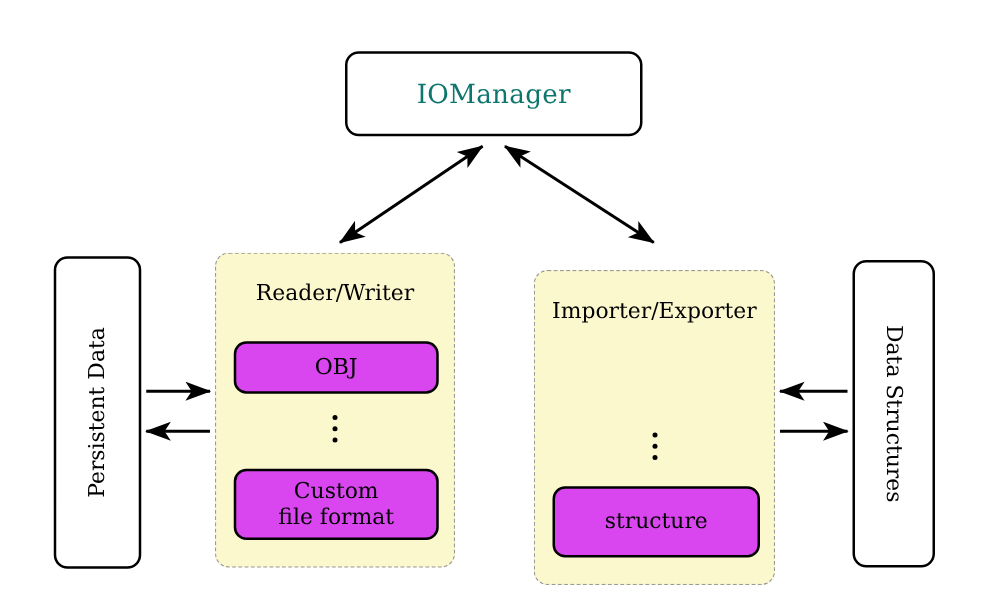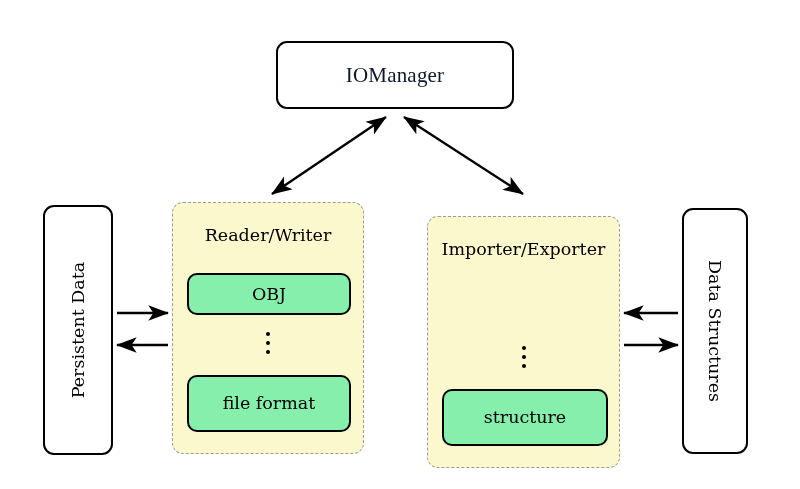--- a/index.html
+++ b/index.html
@@ -27,22 +27,21 @@
   }
 
   
   .node {
     position: absolute;
     box-sizing: border-box;
     display: flex;
     align-items: center;
     justify-content: center;
     text-align: left;
-    color: #0f172a;
-    font-family: Liberation Serif, serif;
+    color: #0f766e;
   }
 
   .manager-box {
     left: 276px;
     top: 41px;
     width: 238px;
     height: 68px;
     border: 2.6px solid #000000;
     border-radius: 11px;
     background: #ffffff;
@@ -72,21 +71,21 @@
 
   .inner-box {
     position: absolute;
     box-sizing: border-box;
     display: flex;
     align-items: center;
     justify-content: center;
     text-align: center;
     border: 2.6px solid #000000;
     border-radius: 10px;
-    background: #86efac;
+    background: #d946ef;
     font-size: 17.5px;
     line-height: 1.18;
     color: #000000;
   }
 
   .lb-obj     { left: 14px; top: 70px;  width: 164px; height: 42px; }
   .lb-custom  { left: 14px; top: 172px; width: 164px; height: 57px; }
   .rb-mesh    { left: 14px; top: 70px;  width: 166px; height: 42px; }
   .rb-custom  { left: 14px; top: 172px; width: 166px; height: 57px; }
 
@@ -185,20 +184,21 @@
     </div>
 
     <div class="ellipsis">
       <span></span>
         <span></span>
         <span></span>
     </div>
 
     <div class="inner-box lb-custom">
       <div>
+        <div>Custom</div>
         <div>file format</div>
       </div>
     </div>
   </div>
 
   <div class="group-panel panel-right">
     <div class="panel-title">Importer/Exporter</div>
 
 
     <div class="ellipsis">

